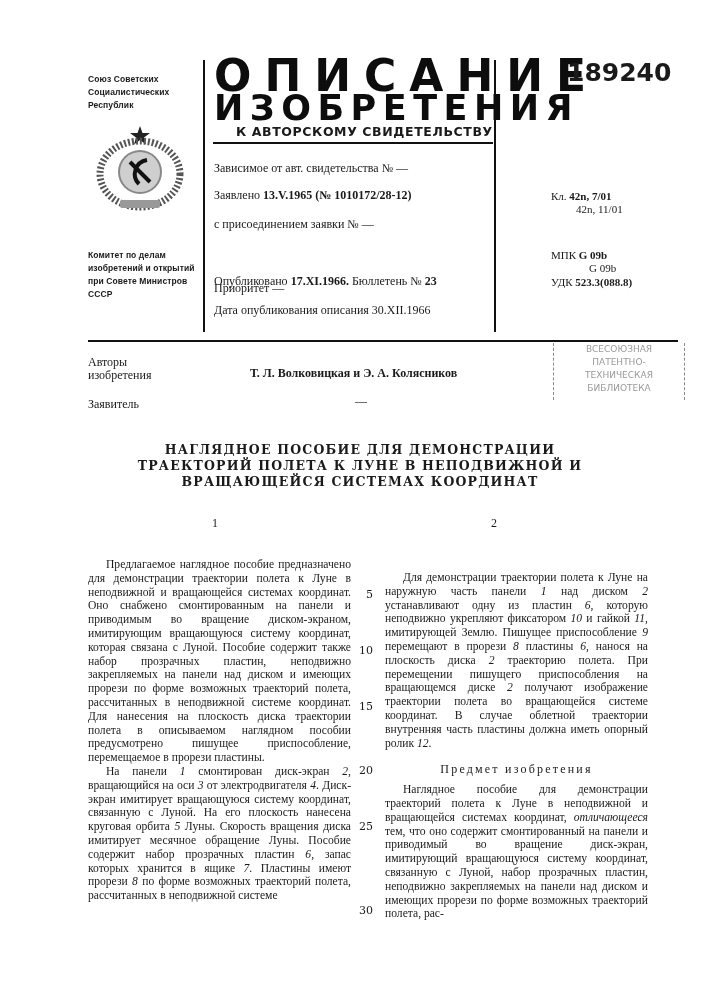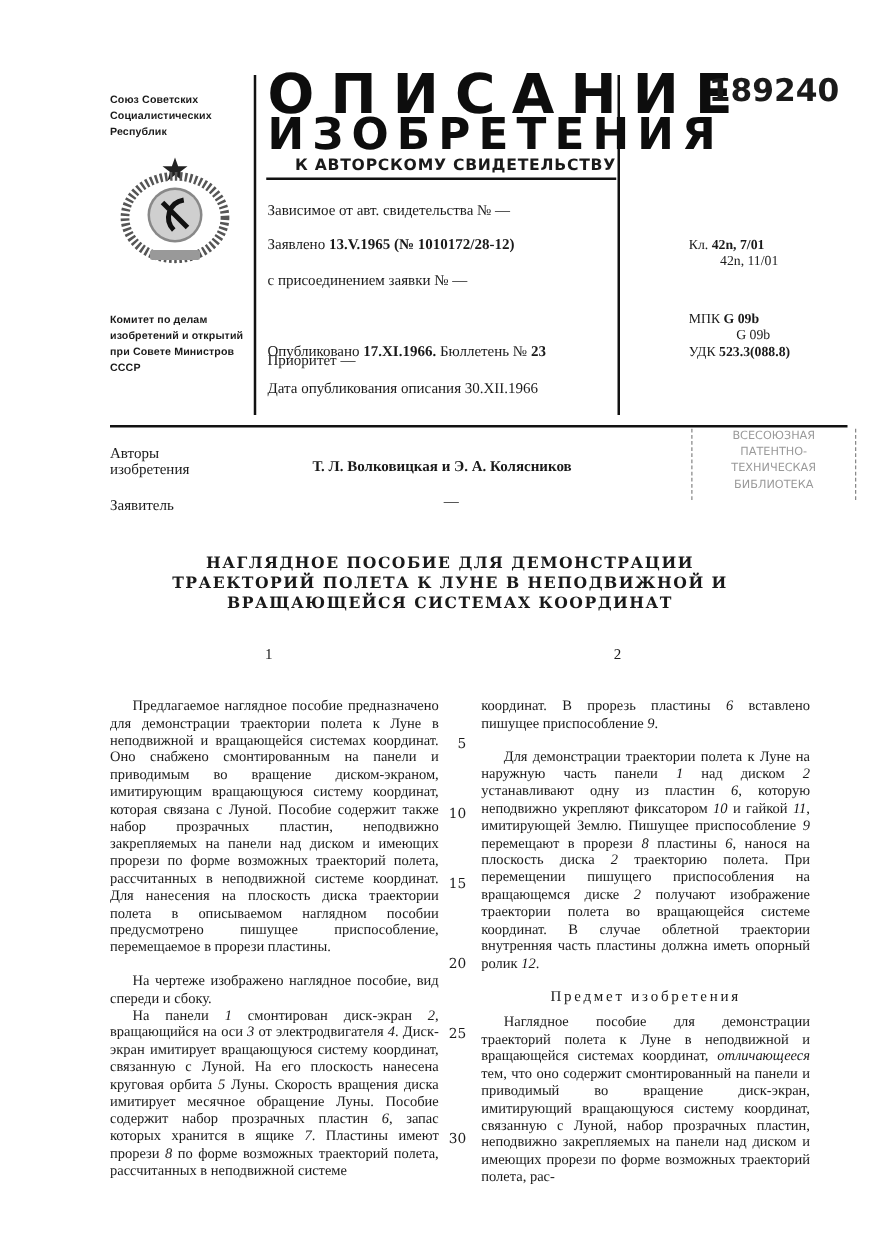--- a/index.html
+++ b/index.html
@@ -97,29 +97,27 @@
   <div>БИБЛИОТЕКА</div>
 </div>
 
 <div class="abs doc-title">НАГЛЯДНОЕ ПОСОБИЕ ДЛЯ ДЕМОНСТРАЦИИ ТРАЕКТОРИЙ ПОЛЕТА К ЛУНЕ В НЕПОДВИЖНОЙ И ВРАЩАЮЩЕЙСЯ СИСТЕМАХ КООРДИНАТ</div>
 
 <div class="abs colnum" style="left:212px; top:516px;">1</div>
 <div class="abs colnum" style="left:491px; top:516px;">2</div>
 
 <div class="abs col" style="left:88px; top:533px;">
   <p>Предлагаемое наглядное пособие предназначено для демонстрации траектории полета к Луне в неподвижной и вращающейся системах координат. Оно снабжено смонтированным на панели и приводимым во вращение диском-экраном, имитирующим вращающуюся систему координат, которая связана с Луной. Пособие содержит также набор прозрачных пластин, неподвижно закрепляемых на панели над диском и имеющих прорези по форме возможных траекторий полета, рассчитанных в неподвижной системе координат. Для нанесения на плоскость диска траектории полета в описываемом наглядном пособии предусмотрено пишущее приспособление, перемещаемое в прорези пластины.</p>
-  <p class="gap">На чертеже изображено наглядное пособие, вид спереди и сбоку.</p>
   <p><span>На панели </span><i>1</i><span> смонтирован диск-экран </span><i>2</i><span>, вращающийся на оси </span><i>3</i><span> от электродвигателя </span><i>4</i><span>. Диск-экран имитирует вращающуюся систему координат, связанную с Луной. На его плоскость нанесена круговая орбита </span><i>5</i><span> Луны. Скорость вращения диска имитирует месячное обращение Луны. Пособие содержит набор прозрачных пластин </span><i>6</i><span>, запас которых хранится в ящике </span><i>7</i><span>. Пластины имеют прорези </span><i>8</i><span> по форме возможных траекторий полета, рассчитанных в неподвижной системе</span></p>
 </div>
 
 <div class="abs lnum" style="left:366px; top:588px;">5</div>
 <div class="abs lnum" style="left:359px; top:644px;">10</div>
 <div class="abs lnum" style="left:359px; top:700px;">15</div>
 <div class="abs lnum" style="left:359px; top:764px;">20</div>
 <div class="abs lnum" style="left:359px; top:820px;">25</div>
 <div class="abs lnum" style="left:359px; top:904px;">30</div>
 
 <div class="abs col" style="left:385px; top:533px;">
-  <p class="noind"><span>координат. В прорезь пластины </span><i>6</i><span> вставлено пишущее приспособление </span><i>9</i><span>.</span></p>
   <p class="gap"><span>Для демонстрации траектории полета к Луне на наружную часть панели </span><i>1</i><span> над диском </span><i>2</i><span> устанавливают одну из пластин </span><i>6</i><span>, которую неподвижно укрепляют фиксатором </span><i>10</i><span> и гайкой </span><i>11</i><span>, имитирующей Землю. Пишущее приспособление </span><i>9</i><span> перемещают в прорези </span><i>8</i><span> пластины </span><i>6</i><span>, нанося на плоскость диска </span><i>2</i><span> траекторию полета. При перемещении пишущего приспособления на вращающемся диске </span><i>2</i><span> получают изображение траектории полета во вращающейся системе координат. В случае облетной траектории внутренняя часть пластины должна иметь опорный ролик </span><i>12</i><span>.</span></p>
   <p class="gap noind section" style="text-align:center;">Предмет изобретения</p>
   <p style="margin-top:6px;"><span>Наглядное пособие для демонстрации траекторий полета к Луне в неподвижной и вращающейся системах координат, </span><i>отличающееся</i><span> тем, что оно содержит смонтированный на панели и приводимый во вращение диск-экран, имитирующий вращающуюся систему координат, связанную с Луной, набор прозрачных пластин, неподвижно закрепляемых на панели над диском и имеющих прорези по форме возможных траекторий полета, рас-</span></p>
 </div>
 
 </body></html>

